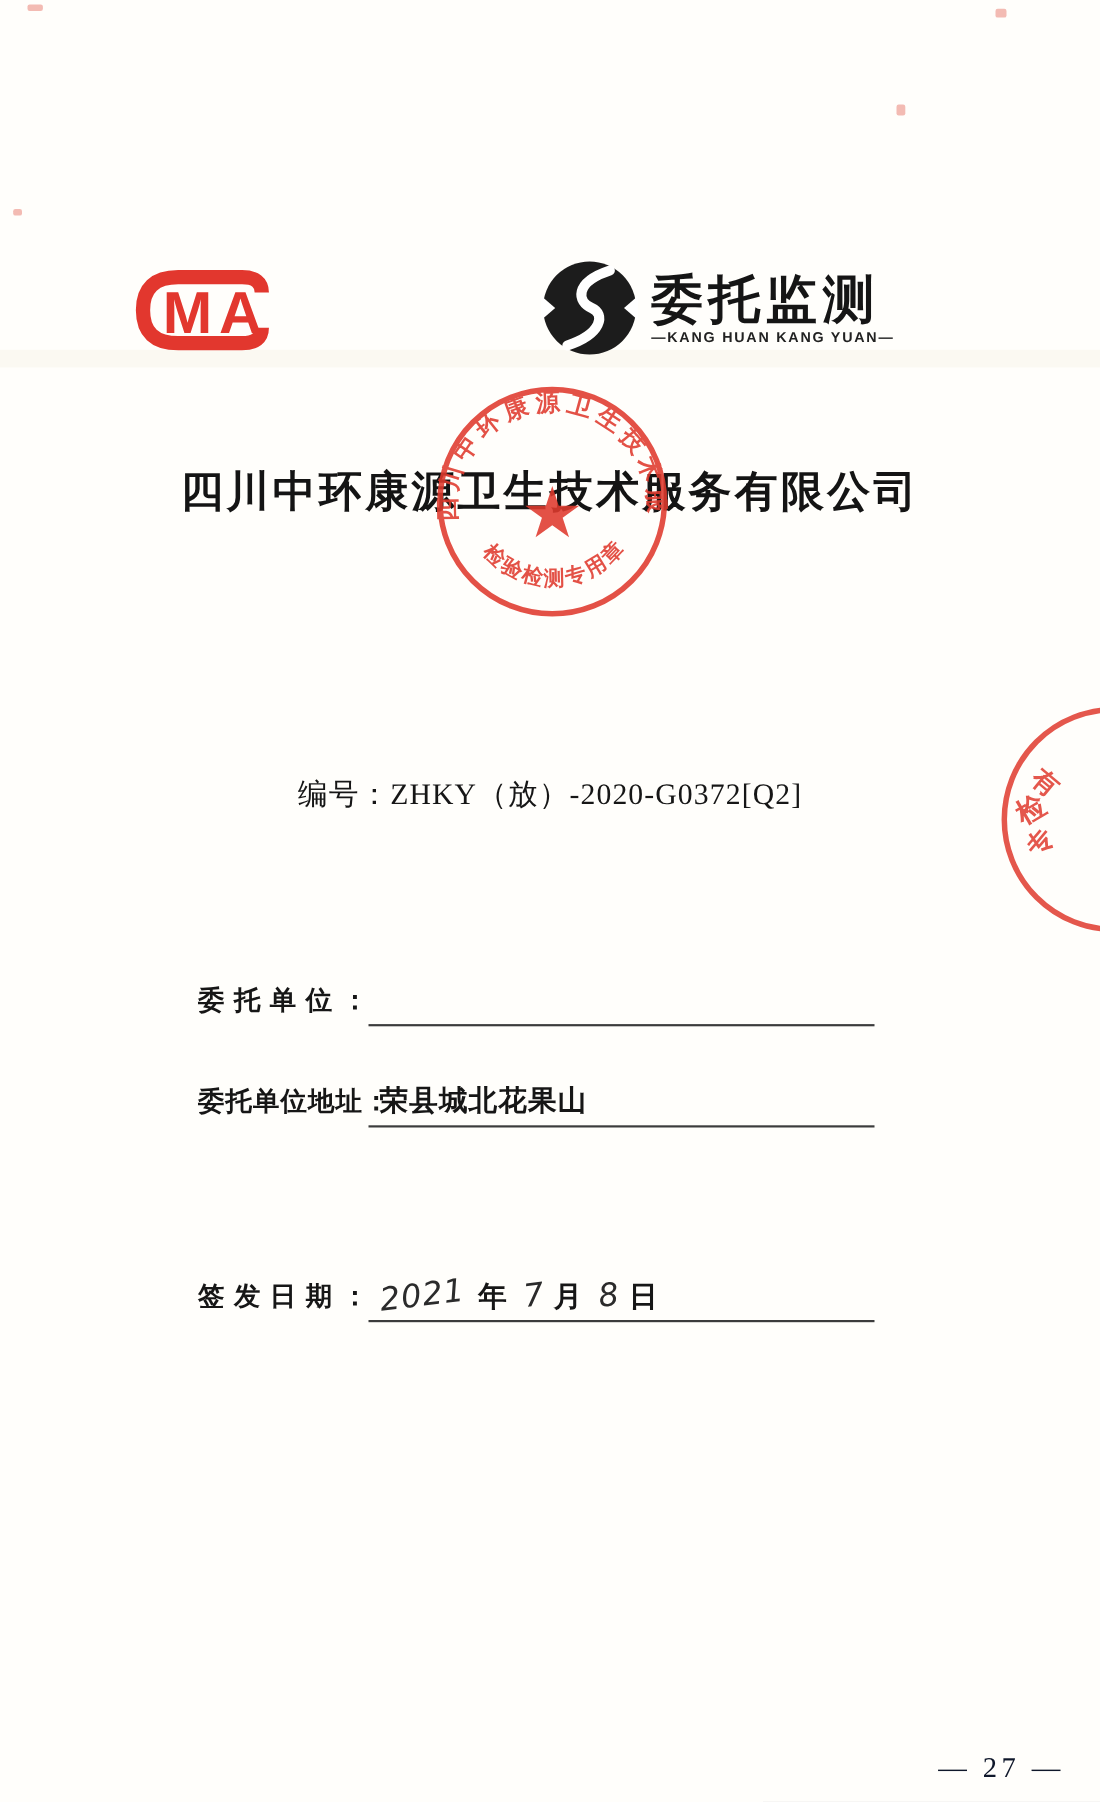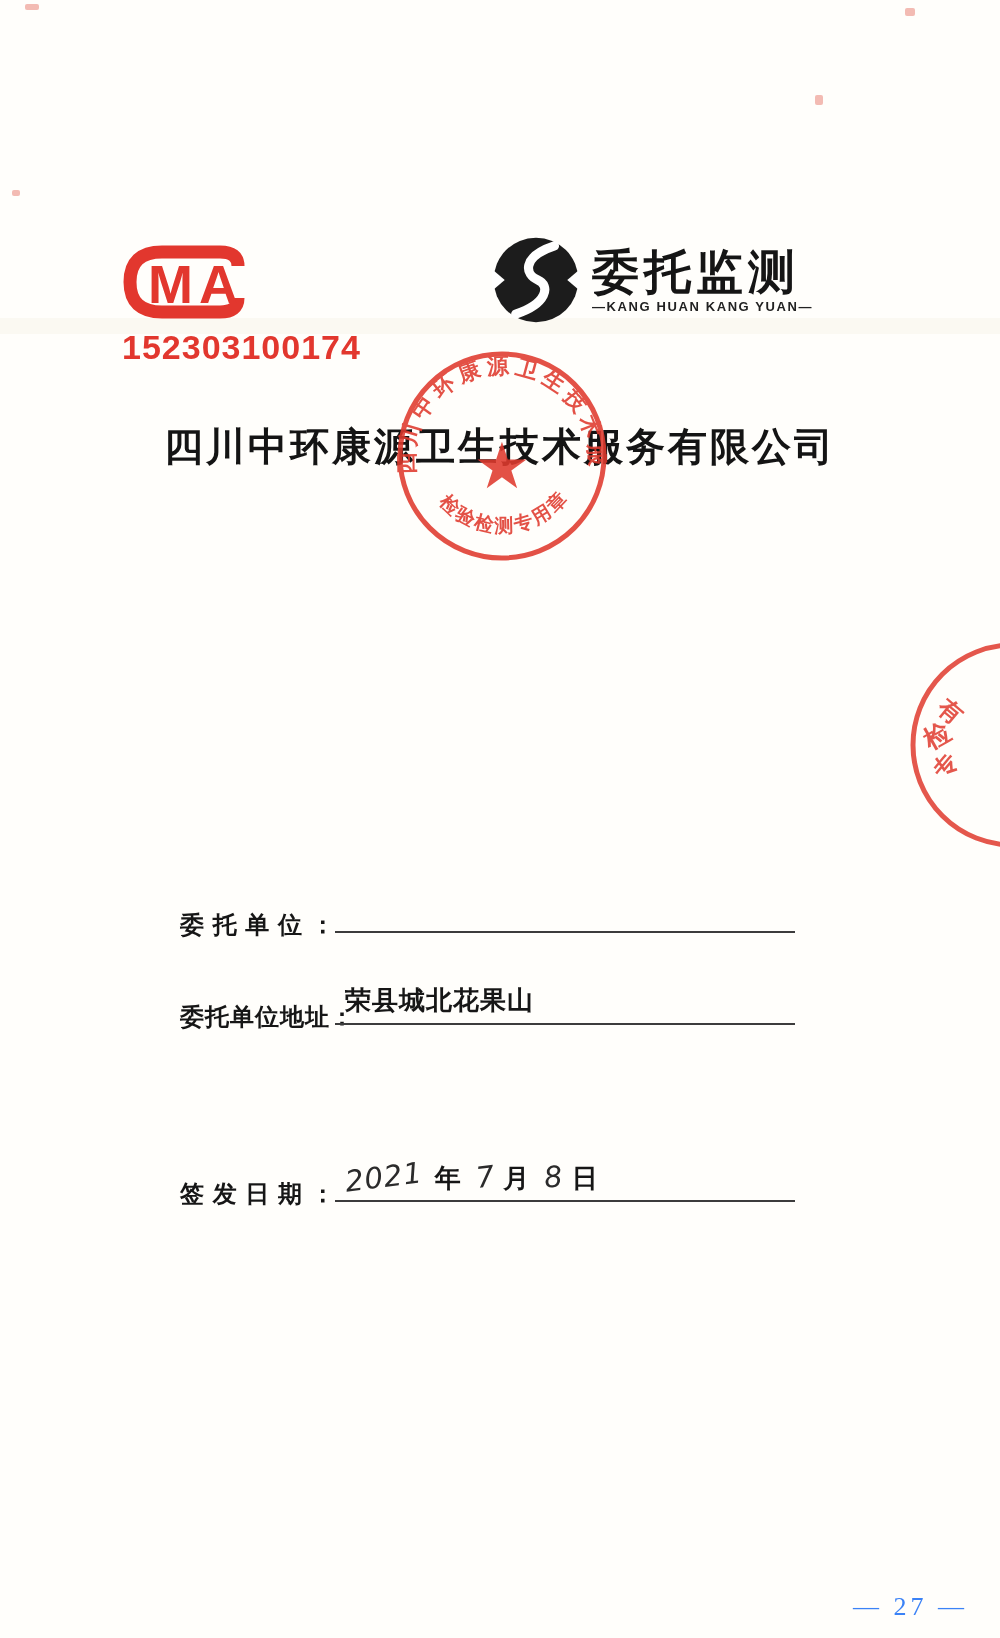--- a/index.html
+++ b/index.html
@@ -66,21 +66,21 @@
     font-size:27px;letter-spacing:1px;color:#161616;
   }
 
   
   .form-row{position:absolute;left:180px;width:620px;height:60px;}
   .row-1{top:893px;}
   .row-2{top:985px;}
   .row-3{top:1078px;}
   .row-4{top:1162px;}
   .form-label{
-    position:absolute;left:0;top:16px;
+    position:absolute;left:0;top:0;
     font-size:24px;font-weight:700;letter-spacing:1px;color:#161616;
     white-space:pre;
   }
   .form-value{
     position:absolute;left:165px;top:-2px;
     font-size:26px;font-weight:700;letter-spacing:1px;color:#161616;
     white-space:nowrap;
   }
   .form-underline{
     position:absolute;left:155px;top:38px;width:460px;height:0;
@@ -93,40 +93,39 @@
     transform:rotate(-7deg);
   }
   .hw-year{margin-right:12px;}
   .hw-digit{margin:0 8px;}
   .date-unit{font-weight:700;font-size:26px;margin-right:6px;}
 
   
   .page-number{
     position:absolute;right:32px;bottom:16px;
     font-family:"Liberation Serif","DejaVu Serif",serif;
-    font-size:26px;letter-spacing:4px;color:#3b82f6;
+    font-size:26px;letter-spacing:4px;color:#0f172a;
   }
 </style>
 </head>
 <body>
 
 <div class="page">
 
   <div class="scan-band"></div>
   <div class="speck" style="left:25px;top:4px;width:14px;height:6px;"></div>
   <div class="speck" style="left:905px;top:8px;width:10px;height:8px;"></div>
   <div class="speck" style="left:815px;top:95px;width:8px;height:10px;"></div>
   <div class="speck" style="left:12px;top:190px;width:8px;height:6px;"></div>
 
   <div class="cma">
     <svg width="170" height="84" viewBox="0 0 170 84">
       <path d="M120 26 Q120 12 102 12 L44 12 Q12 12 12 42 Q12 72 44 72 L102 72 Q120 72 120 58" fill="none" stroke="#e2372e" stroke-width="13"></path>
       <text x="30" y="63" font-size="54" font-weight="bold" fill="#e2372e" font-family="Liberation Sans, sans-serif" letter-spacing="6">MA</text>
     </svg>
-    <div class="cma-number">152303100174</div>
   </div>
 
   <div class="brand">
     <svg class="brand-logo" width="92" height="92" viewBox="0 0 100 100">
       <circle cx="50" cy="50" r="46" fill="#1c1c1c"></circle>
       <path d="M70 13 C34 25 38 44 52 50 C66 56 62 76 28 87" fill="none" stroke="#ffffff" stroke-width="10" stroke-linecap="round"></path>
       <polygon points="2,38 16,50 2,62" fill="#ffffff"></polygon>
       <polygon points="98,38 84,50 98,62" fill="#ffffff"></polygon>
     </svg>
     <div class="brand-text">
@@ -146,20 +145,23 @@
     <text font-size="22" font-weight="700" fill="#e03a2e" class="stamp-char">
       <textPath href="#arcTop" startOffset="6" textLength="430">四川中环康源卫生技术服务有限公司</textPath>
     </text>
     <text x="110" y="142" font-size="64" text-anchor="middle" fill="#e03a2e">★</text>
     <text font-size="19" font-weight="700" fill="#e03a2e" class="stamp-char">
       <textPath href="#arcBottom" startOffset="8" textLength="148">检验检测专用章</textPath>
     </text>
   </svg>
 
 
+  <div class="report-no">
+    <span>编号：</span><span>ZHKY（放）-2020-G0372[Q2]</span>
+  </div>
 
   <svg class="stamp-edge" width="122" height="220" viewBox="0 0 122 220">
     <circle cx="135" cy="117" r="100" fill="none" stroke="#e03a2e" stroke-width="5"></circle>
     <text x="58" y="82" font-size="24" fill="#e03a2e" class="stamp-char" transform="rotate(40 58 82)">有</text>
     <text x="52" y="122" font-size="26" fill="#e03a2e" class="stamp-char" transform="rotate(-30 52 122)">检</text>
     <text x="66" y="152" font-size="24" fill="#e03a2e" class="stamp-char" transform="rotate(-50 66 152)">专</text>
   </svg>
 
   <div class="form-row row-1">
     <span class="form-label">委 托 单 位 ：</span>

